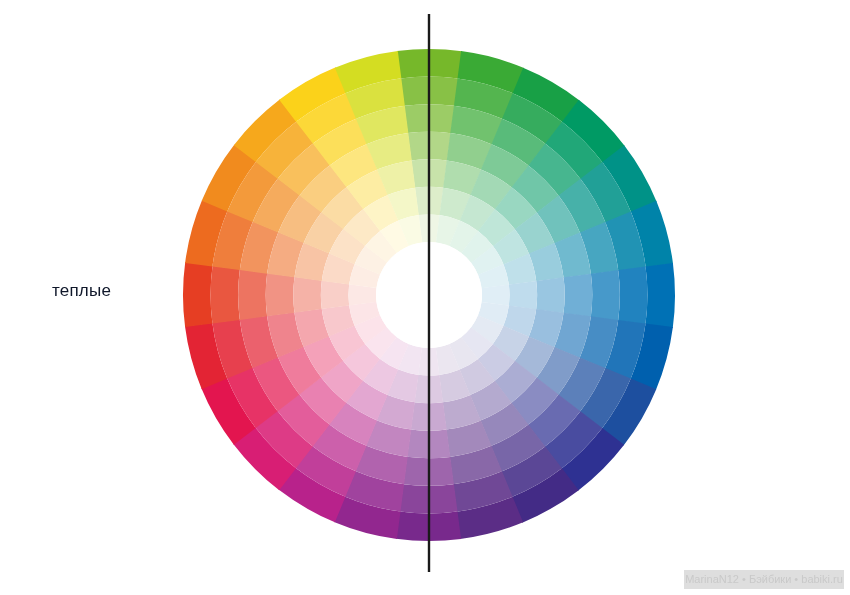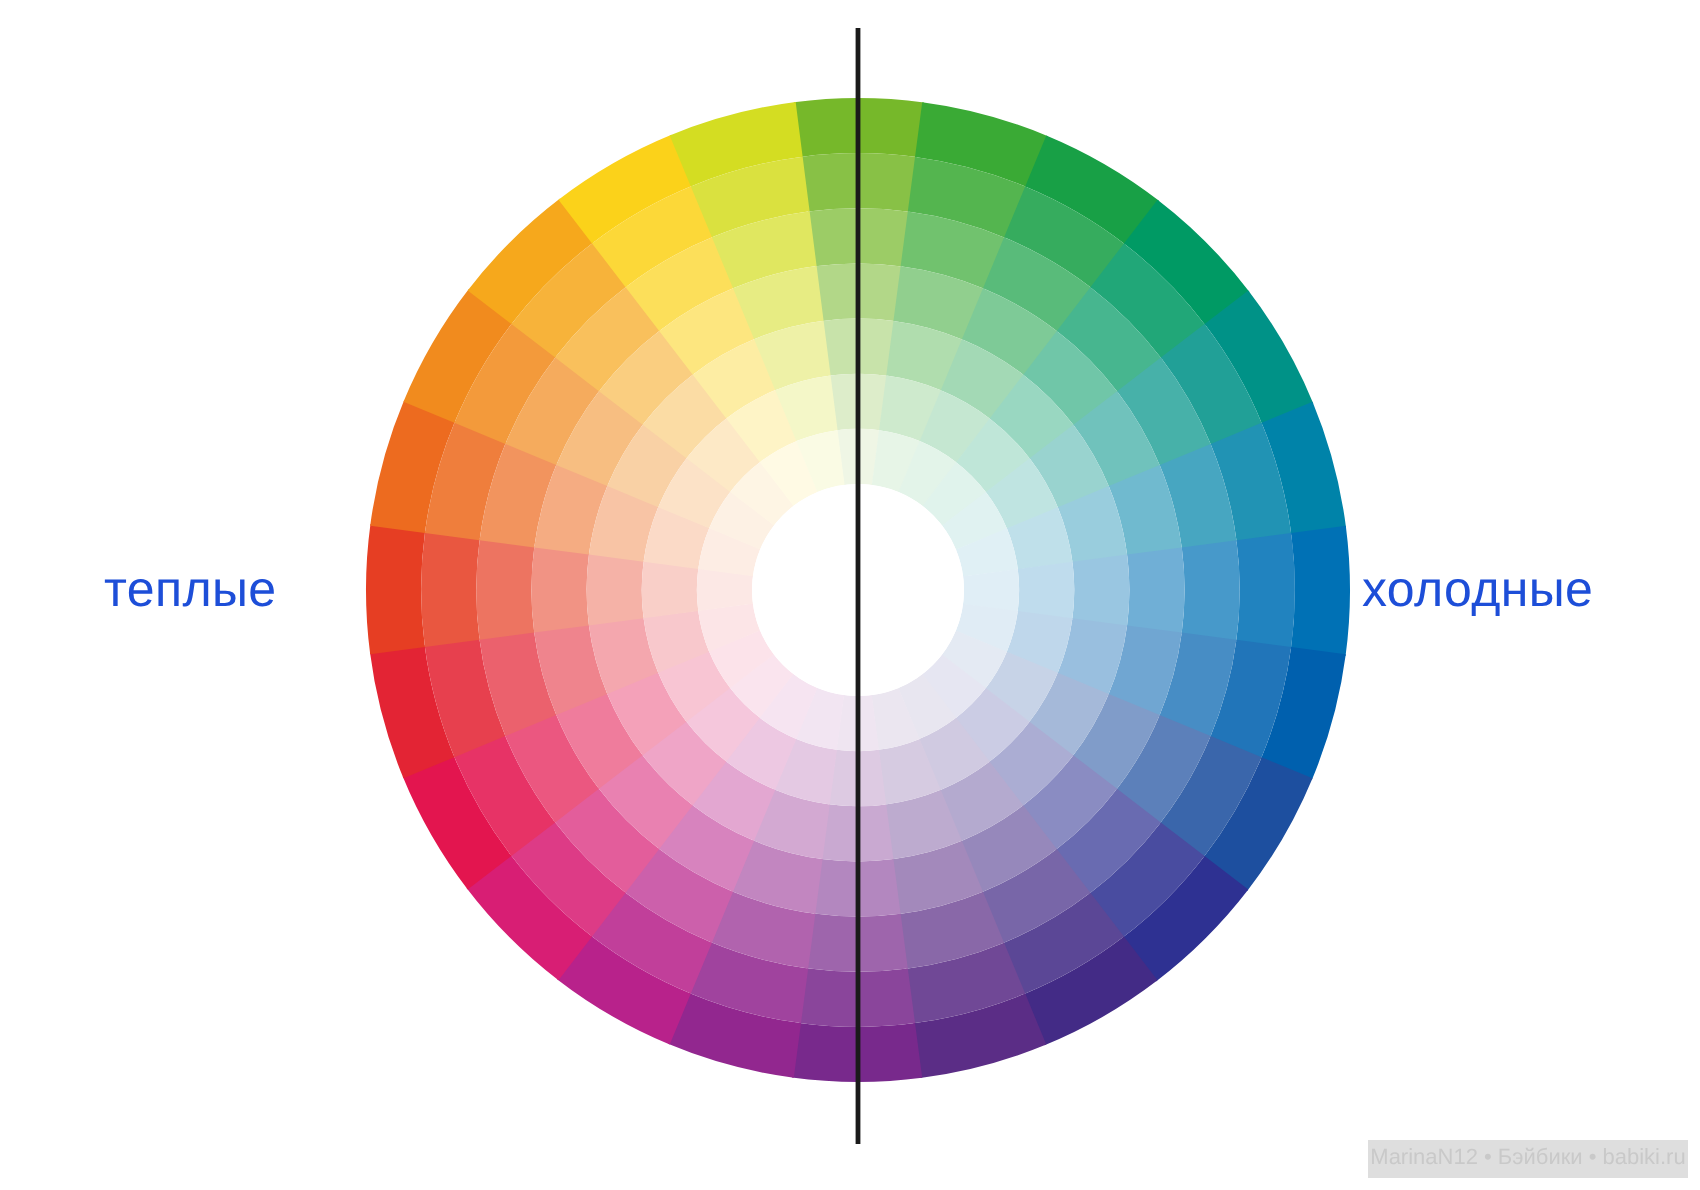--- a/index.html
+++ b/index.html
@@ -26,22 +26,22 @@
     position: absolute;
     left: 0;
     top: 0;
     width: 850px;
     height: 595px;
     display: block;
   }
   .label {
     position: absolute;
     font-family: "Liberation Sans", sans-serif;
-    font-size: 25px;
-    color: #1d4ed8;
+    font-size: 17px;
+    color: #0f172a;
     white-space: nowrap;
     letter-spacing: 0.2px;
   }
   #label-warm {
     left: 52px;
     top: 281px;
   }
   #label-cool {
     left: 681px;
     top: 281px;
@@ -237,17 +237,16 @@
         <path d="M 377.06 169.62 A 135.71 135.71 0 0 1 411.80 160.38 L 415.30 187.73 A 108.14 108.14 0 0 0 387.62 195.09 Z" fill="rgb(238,241,167)" shape-rendering="geometricPrecision"></path>
         <path d="M 387.62 195.09 A 108.14 108.14 0 0 1 415.30 187.73 L 418.79 215.08 A 80.57 80.57 0 0 0 398.17 220.56 Z" fill="rgb(244,247,200)" shape-rendering="geometricPrecision"></path>
         <path d="M 398.17 220.56 A 80.57 80.57 0 0 1 418.79 215.08 L 422.28 242.43 A 53.00 53.00 0 0 0 408.72 246.03 Z" fill="rgb(250,251,228)" shape-rendering="geometricPrecision"></path>
       </g>
 
   <circle id="center-hole" cx="429" cy="295" r="53" fill="#ffffff"></circle>
       <line id="divider" x1="429" y1="14" x2="429" y2="572" stroke="#1a1a1a" stroke-width="2.4"></line>
     </svg>
 
   <div class="label" id="label-warm">теплые</div>
-  <div class="label" id="label-cool">холодные</div>
 
   <div id="watermark">MarinaN12 • Бэйбики • babiki.ru</div>
 
 </div>
 
 </body></html>

